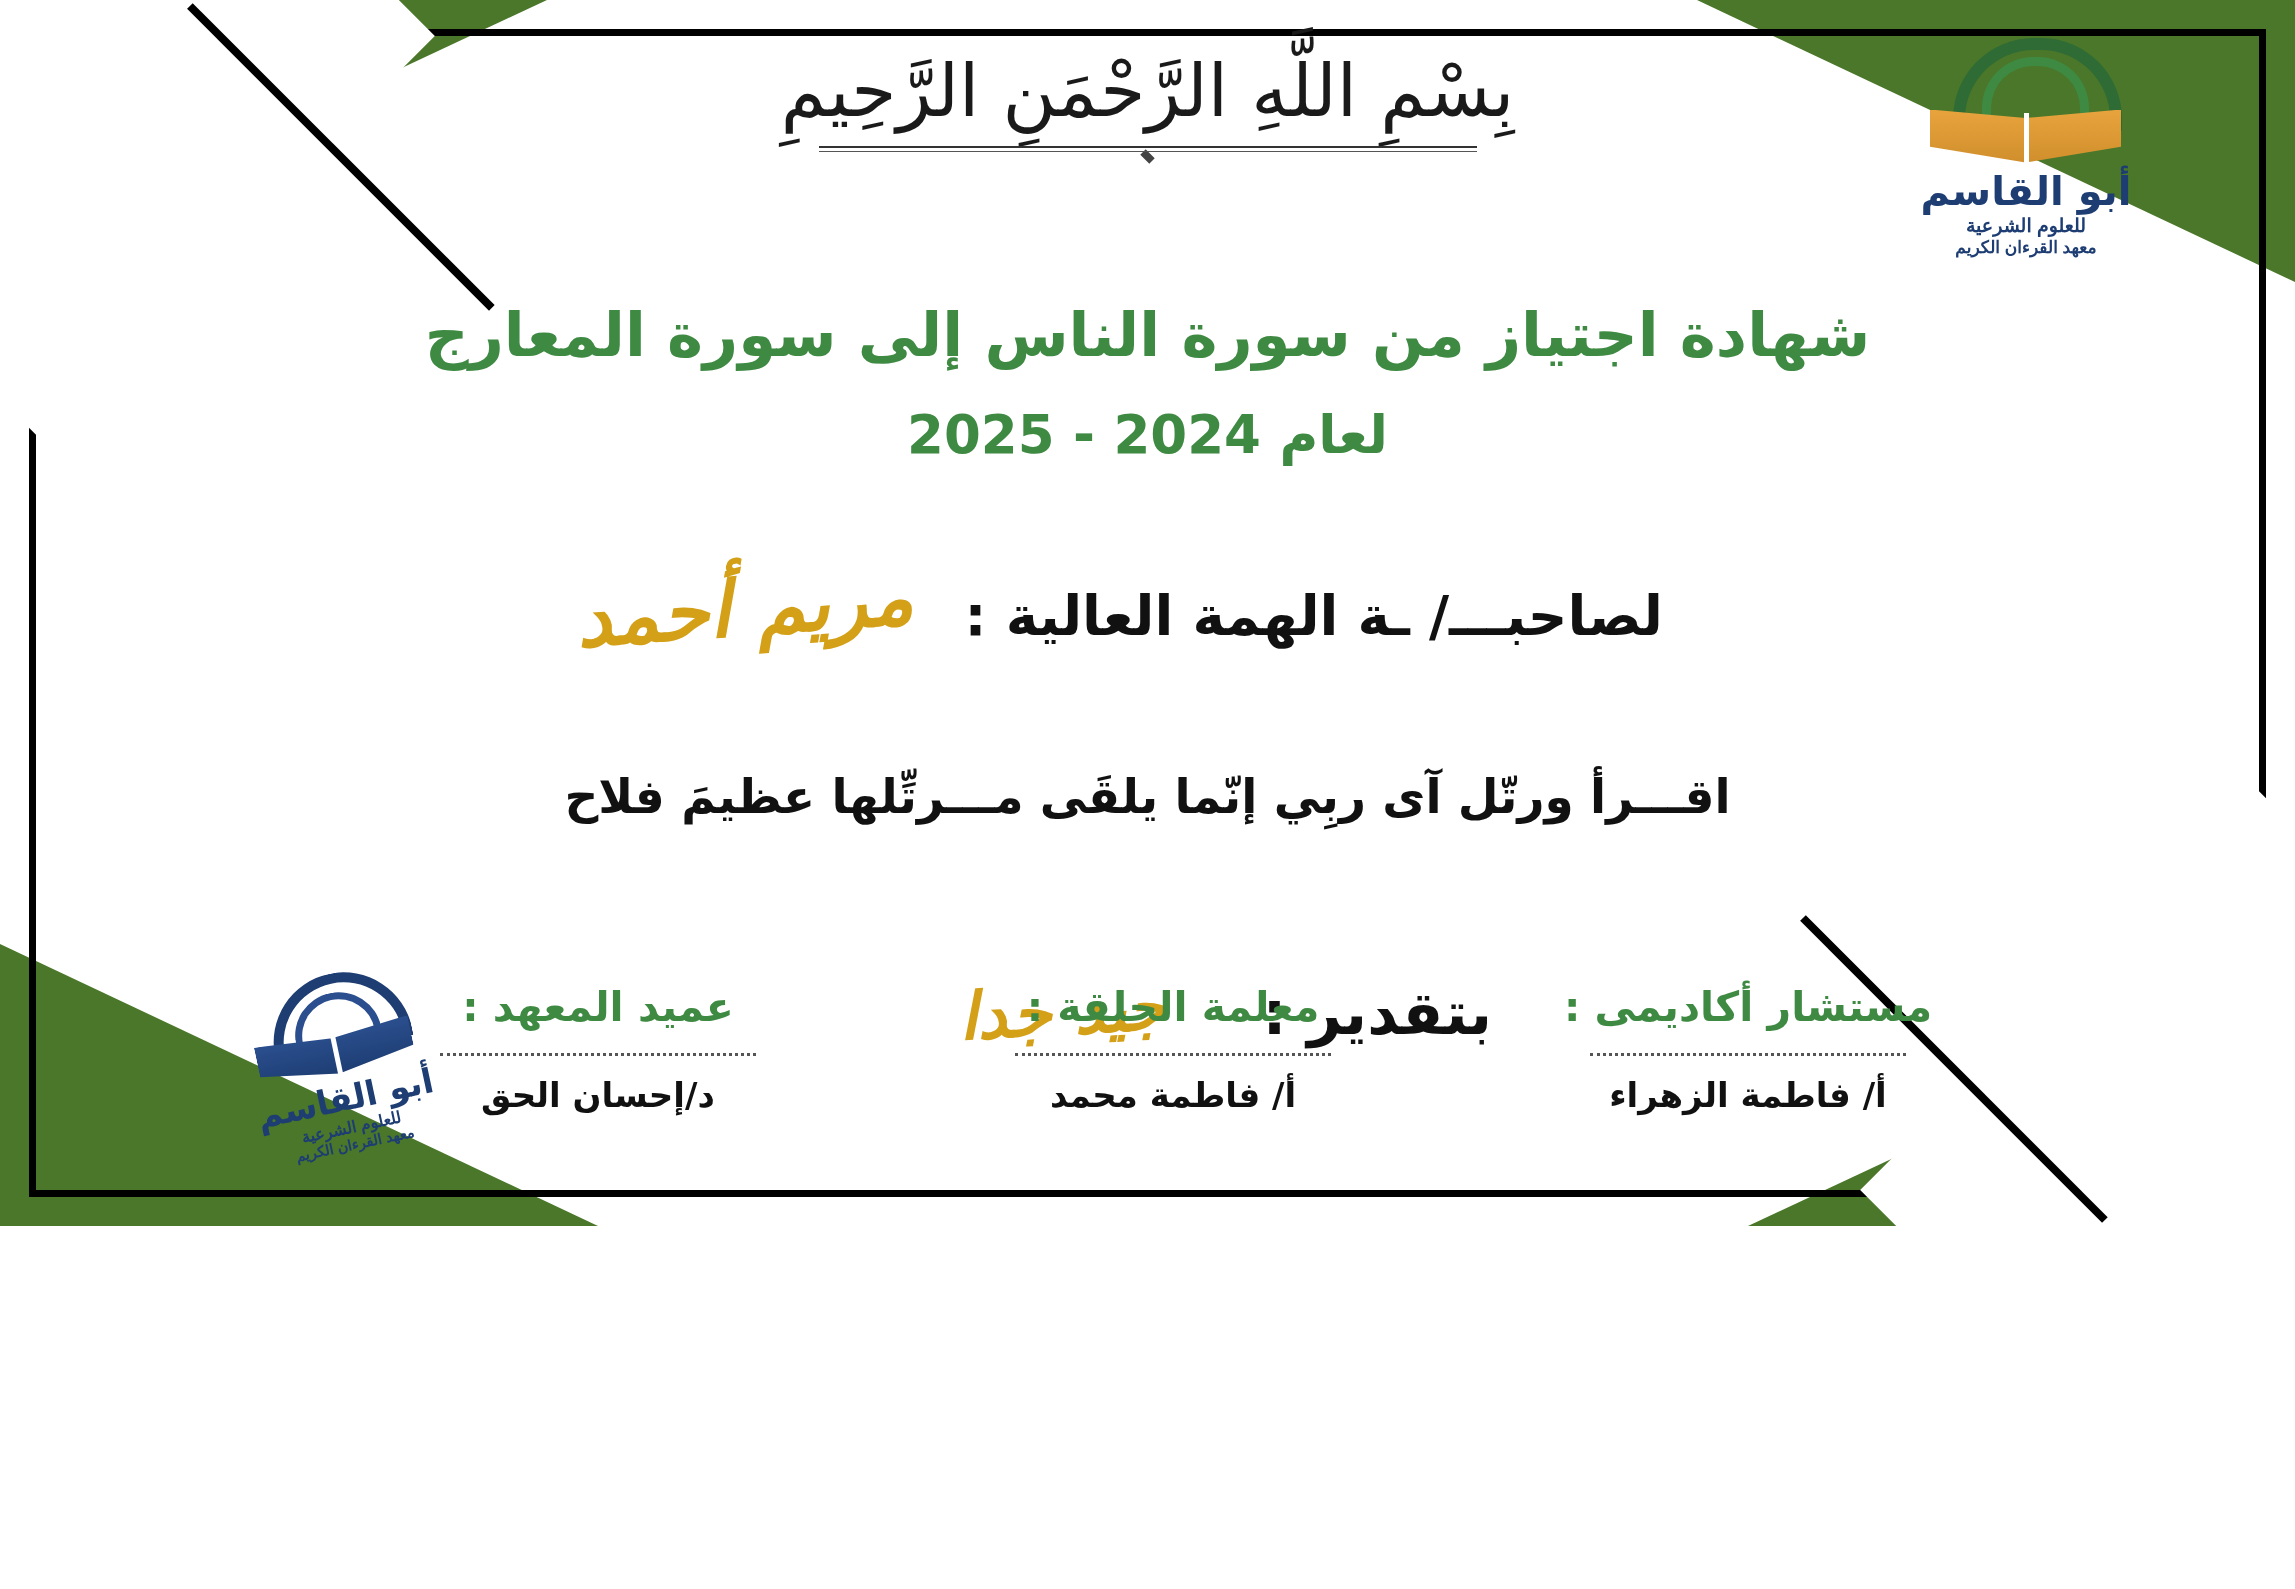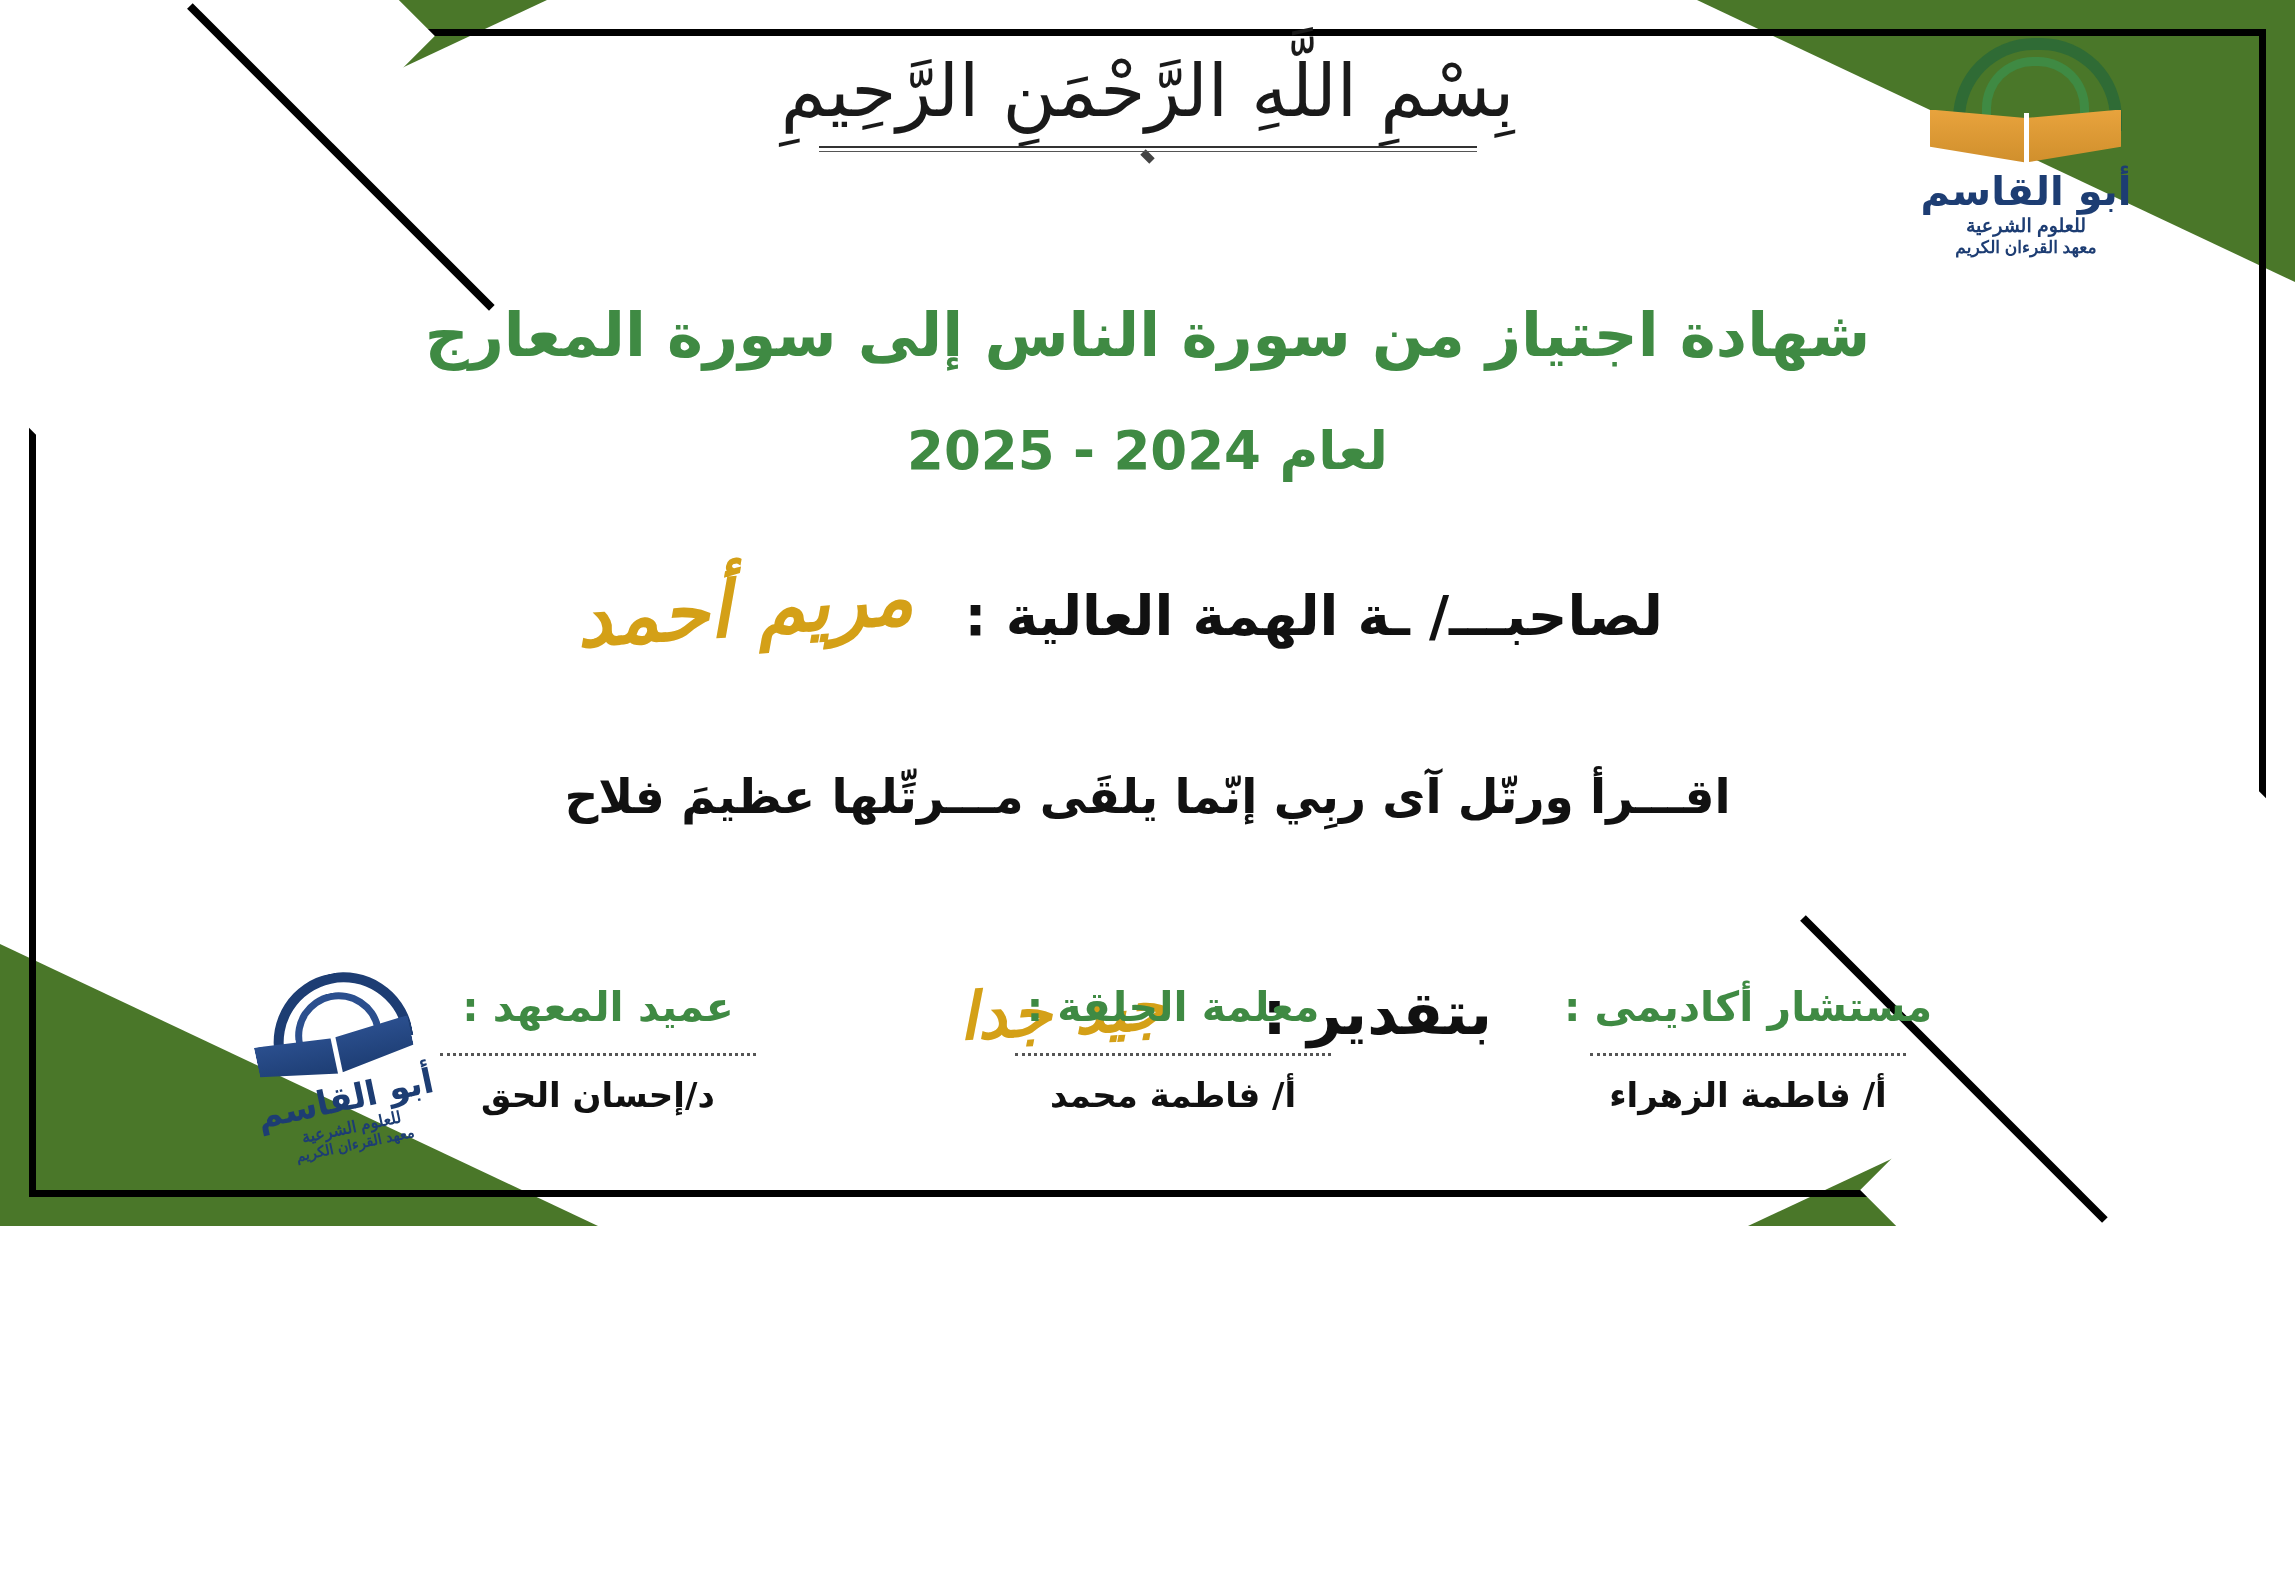--- a/index.html
+++ b/index.html
@@ -239,21 +239,21 @@
     top: 299px;
     left: 0; right: 0;
     text-align: center;
     font-size: 61px;
     font-weight: bold;
     color: #3f8a43;
     font-family: "DejaVu Sans", "Liberation Sans", sans-serif;
   }
   .title-year {
     position: absolute;
-    top: 420px;
+    top: 404px;
     left: 0; right: 0;
     text-align: center;
     font-size: 53px;
     font-weight: bold;
     color: #3f8a43;
     font-family: "DejaVu Sans", "Liberation Sans", sans-serif;
   }
 
   .recipient-row {
     position: absolute;

